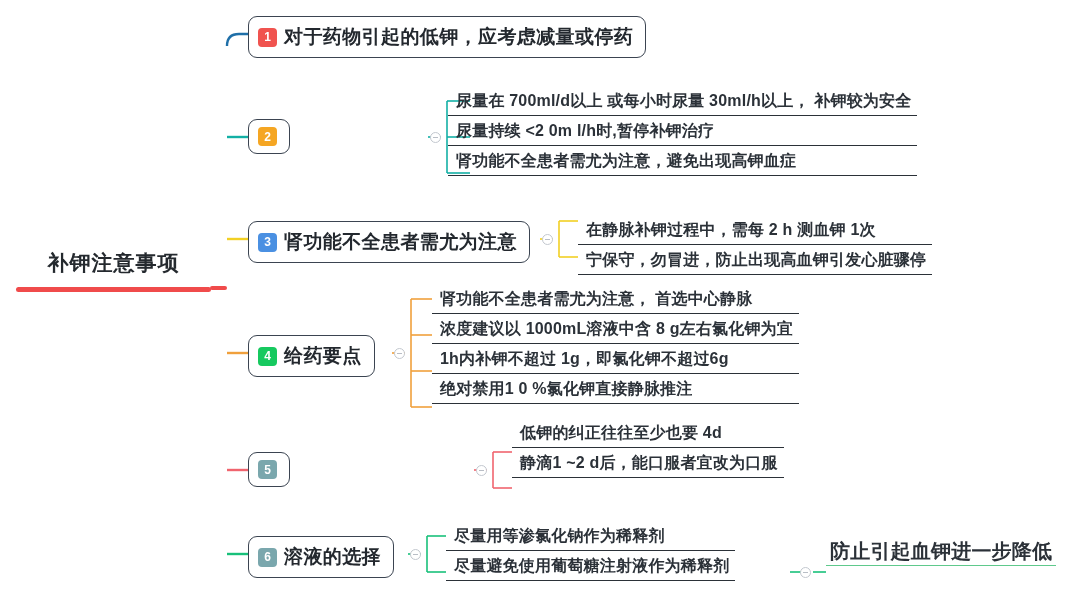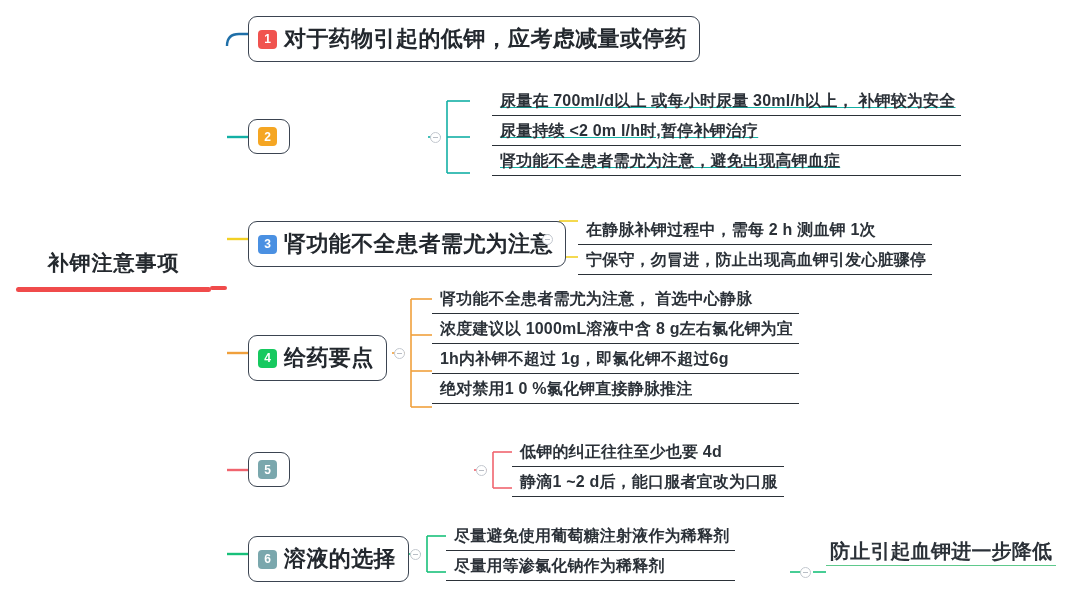--- a/index.html
+++ b/index.html
@@ -63,21 +63,21 @@
     justify-content: center;
     width: 19px; height: 19px;
     border-radius: 4px;
     color: #ffffff;
     font-size: 12px;
     font-weight: 700;
     flex: none;
     line-height: 1;
   }
   .node1-label {
-    font-size: 22px;
+    font-size: 19px;
     font-weight: 700;
     color: #23282e;
     letter-spacing: .4px;
   }
 
   
   .leafgroup {
     position: absolute;
   }
   .leafgroup .row {
@@ -189,21 +189,21 @@
 
   <div class="node1" style="left:248px; top:16px;">
     <span class="badge" style="background: rgb(240, 83, 79);">1</span>
     <span class="node1-label">对于药物引起的低钾，应考虑减量或停药</span>
   </div>
 
   <div class="node1" style="left:248px; top:119px;">
     <span class="badge" style="background: rgb(245, 166, 35);">2</span>
   </div>
   <div class="toggle" style="left:430px; top:132px;"></div>
-  <div class="leafgroup" style="left:492px; top:86px; color:#13b0a5;text-decoration:underline;">
+  <div class="leafgroup" style="left:448px; top:86px; color:#13b0a5;">
     <div class="row"><span class="txt">尿量在 700ml/d以上 或每小时尿量 30ml/h以上， 补钾较为安全</span></div>
     <div class="row"><span class="txt">尿量持续 &lt;2 0m l/h时,暂停补钾治疗</span></div>
     <div class="row"><span class="txt">肾功能不全患者需尤为注意，避免出现高钾血症</span></div>
   </div>
 
   <div class="node1" style="left:248px; top:221px;">
     <span class="badge" style="background: rgb(74, 144, 226);">3</span>
     <span class="node1-label">肾功能不全患者需尤为注意</span>
   </div>
   <div class="toggle" style="left:542px; top:234px;"></div>
@@ -221,30 +221,30 @@
     <div class="row"><span class="txt">肾功能不全患者需尤为注意， 首选中心静脉</span></div>
     <div class="row"><span class="txt">浓度建议以 1000mL溶液中含 8 g左右氯化钾为宜</span></div>
     <div class="row"><span class="txt">1h内补钾不超过 1g，即氯化钾不超过6g</span></div>
     <div class="row"><span class="txt">绝对禁用1 0 %氯化钾直接静脉推注</span></div>
   </div>
 
   <div class="node1" style="left:248px; top:452px;">
     <span class="badge" style="background: rgb(122, 167, 173);">5</span>
   </div>
   <div class="toggle" style="left:476px; top:465px;"></div>
-  <div class="leafgroup" style="left:512px; top:437px; color:#f0949b;">
+  <div class="leafgroup" style="left:512px; top:418px; color:#f0949b;">
     <div class="row"><span class="txt">低钾的纠正往往至少也要 4d</span></div>
     <div class="row"><span class="txt">静滴1 ~2 d后，能口服者宜改为口服</span></div>
   </div>
 
   <div class="node1" style="left:248px; top:536px;">
     <span class="badge" style="background: rgb(122, 167, 173);">6</span>
     <span class="node1-label">溶液的选择</span>
   </div>
   <div class="toggle" style="left:410px; top:549px;"></div>
   <div class="leafgroup" style="left:446px; top:521px; color:#5fc98c;">
+    <div class="row"><span class="txt">尽量用等渗氯化钠作为稀释剂</span></div>
     <div class="row"><span class="txt">尽量避免使用葡萄糖注射液作为稀释剂</span></div>
-    <div class="row"><span class="txt">尽量用等渗氯化钠作为稀释剂</span></div>
   </div>
   <div class="toggle" style="left:800px; top:567px;"></div>
   <div class="sub3" style="left:826px; top:536px; border-bottom:1.4px solid #5fc98c;">防止引起血钾进一步降低</div>
 
 </div>
 
 </body></html>

